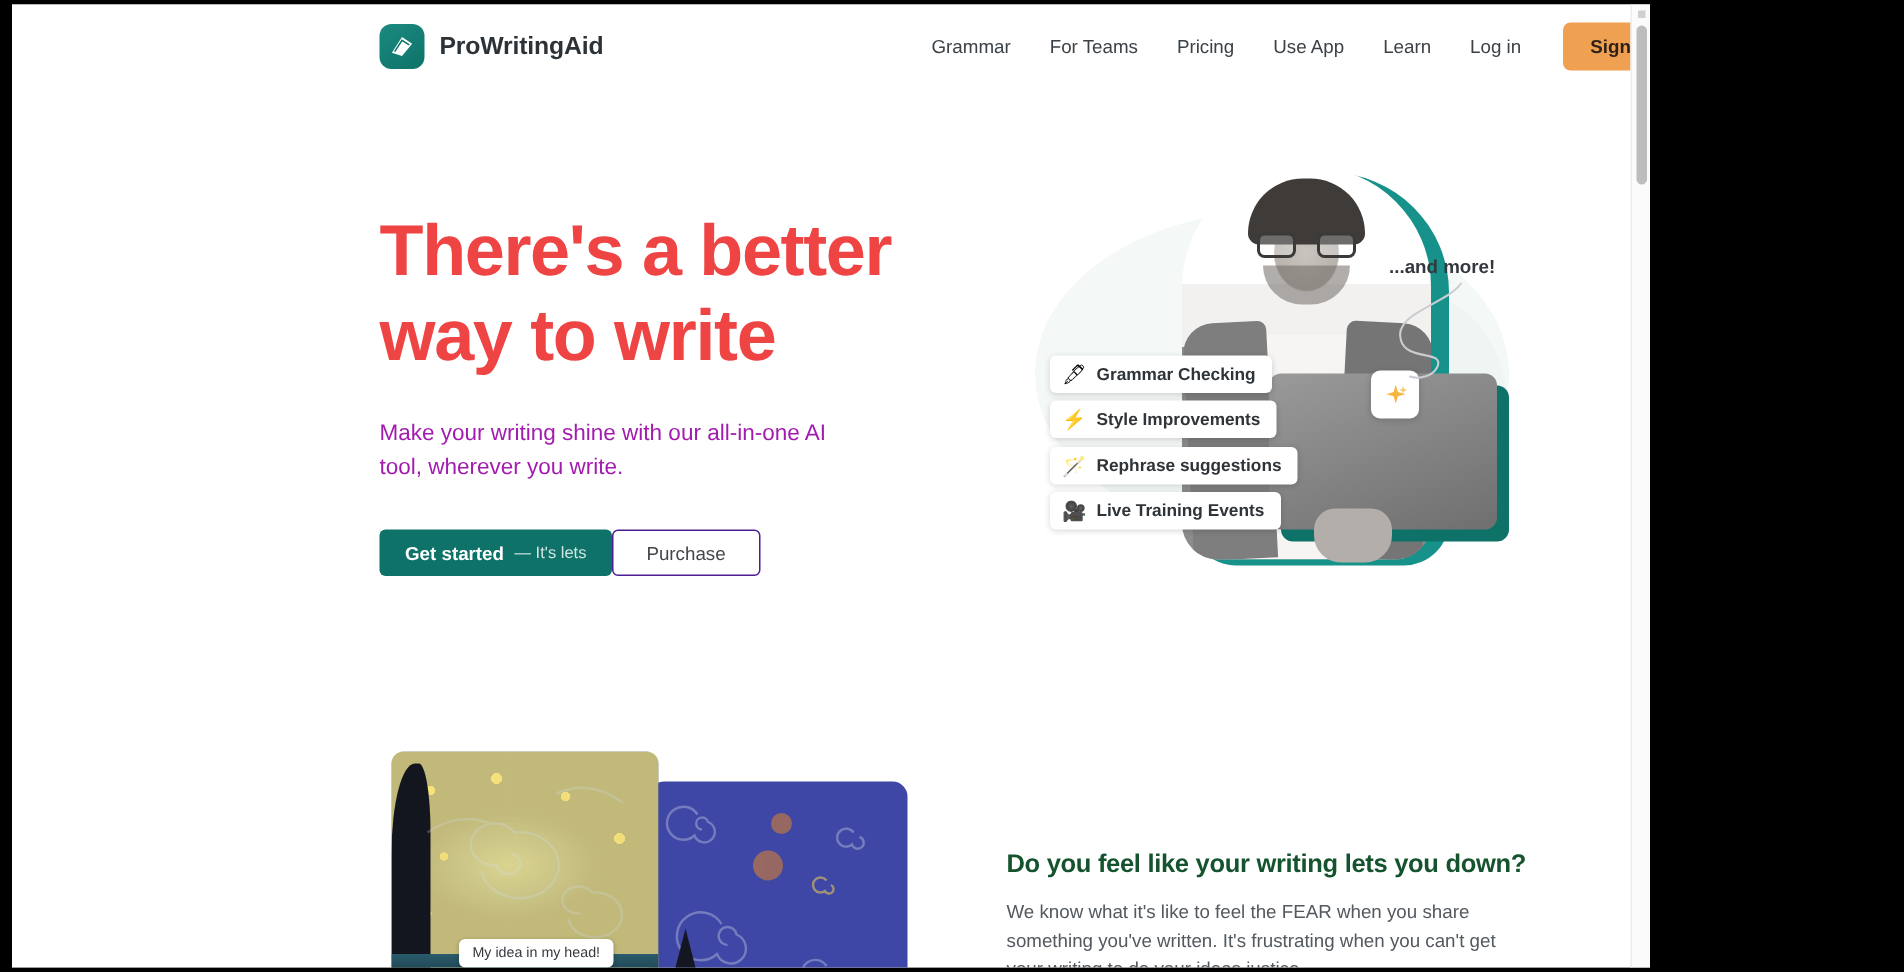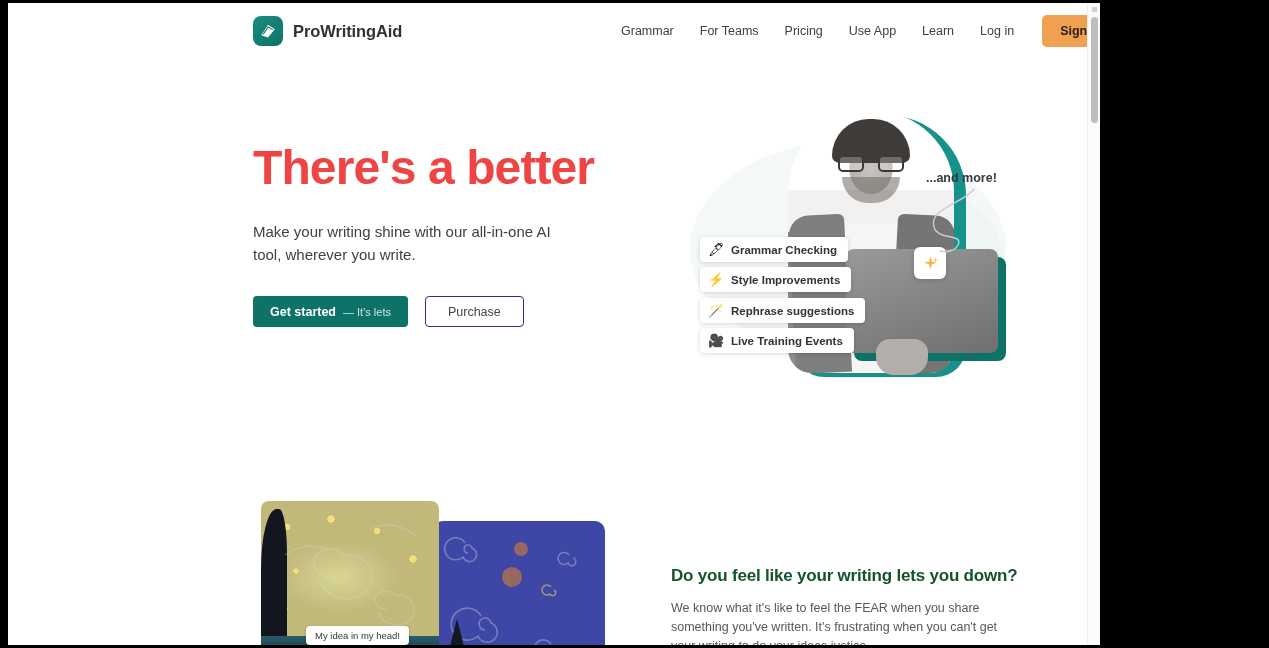--- a/index.html
+++ b/index.html
@@ -104,28 +104,28 @@
     line-height: 57px;
     font-weight: 700;
     color: #ef4444;
     letter-spacing: -0.9px;
     margin-top: 32px;
   }
   .hero-sub {
     margin-top: 24px;
     font-size: 15px;
     line-height: 23px;
-    color: #404040;
+    color: #a21caf;
     width: 330px;
   }
   .hero-actions {
     margin-top: 30px;
     display: flex;
     align-items: center;
-    gap: 17px;
+    gap: 0;
   }
   .btn-primary {
     background: #0e7268;
     color: #ffffff;
     border: none;
     border-radius: 4px;
     height: 31px;
     padding: 0 17px;
     display: inline-flex;
     align-items: center;
@@ -425,20 +425,21 @@
         <button class="nav-item">Use App</button>
         <button class="nav-item">Learn</button>
         <button class="nav-item">Log in</button>
         <button class="signup-btn">Sign up</button>
       </nav>
     </div>
 
     <div class="hero-copy">
       <h1 class="hero-title">
         <span>There's a better</span><br>
+        <span>way to write</span>
       </h1>
 
       <p class="hero-sub">Make your writing shine with our all-in-one AI tool, wherever you write.</p>
 
       <div class="hero-actions">
         <button class="btn-primary">
           <span class="lbl">Get started</span>
           <span class="sub">— It's lets</span>
         </button>
         <button class="btn-outline">Purchase</button>

